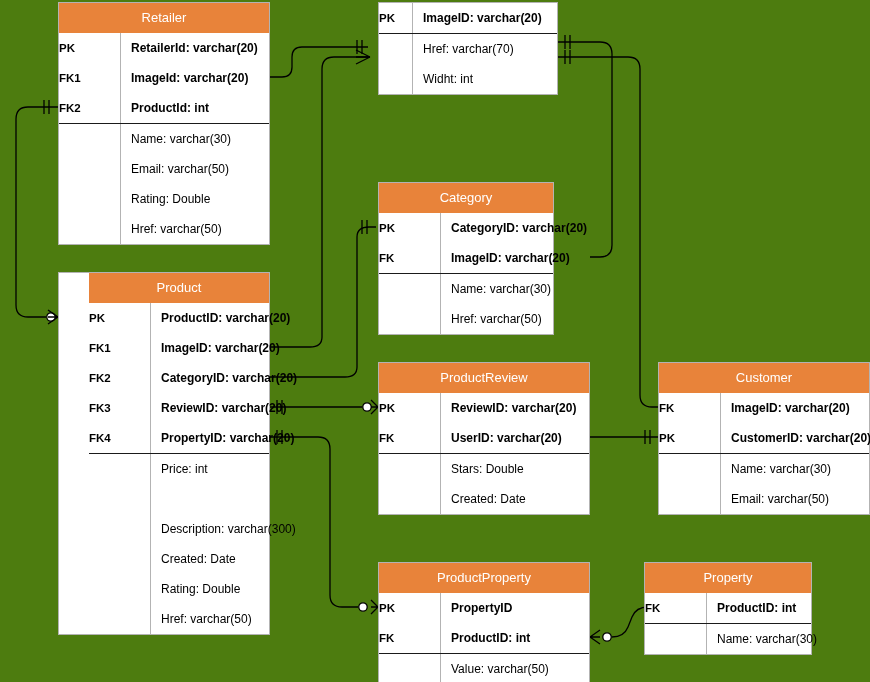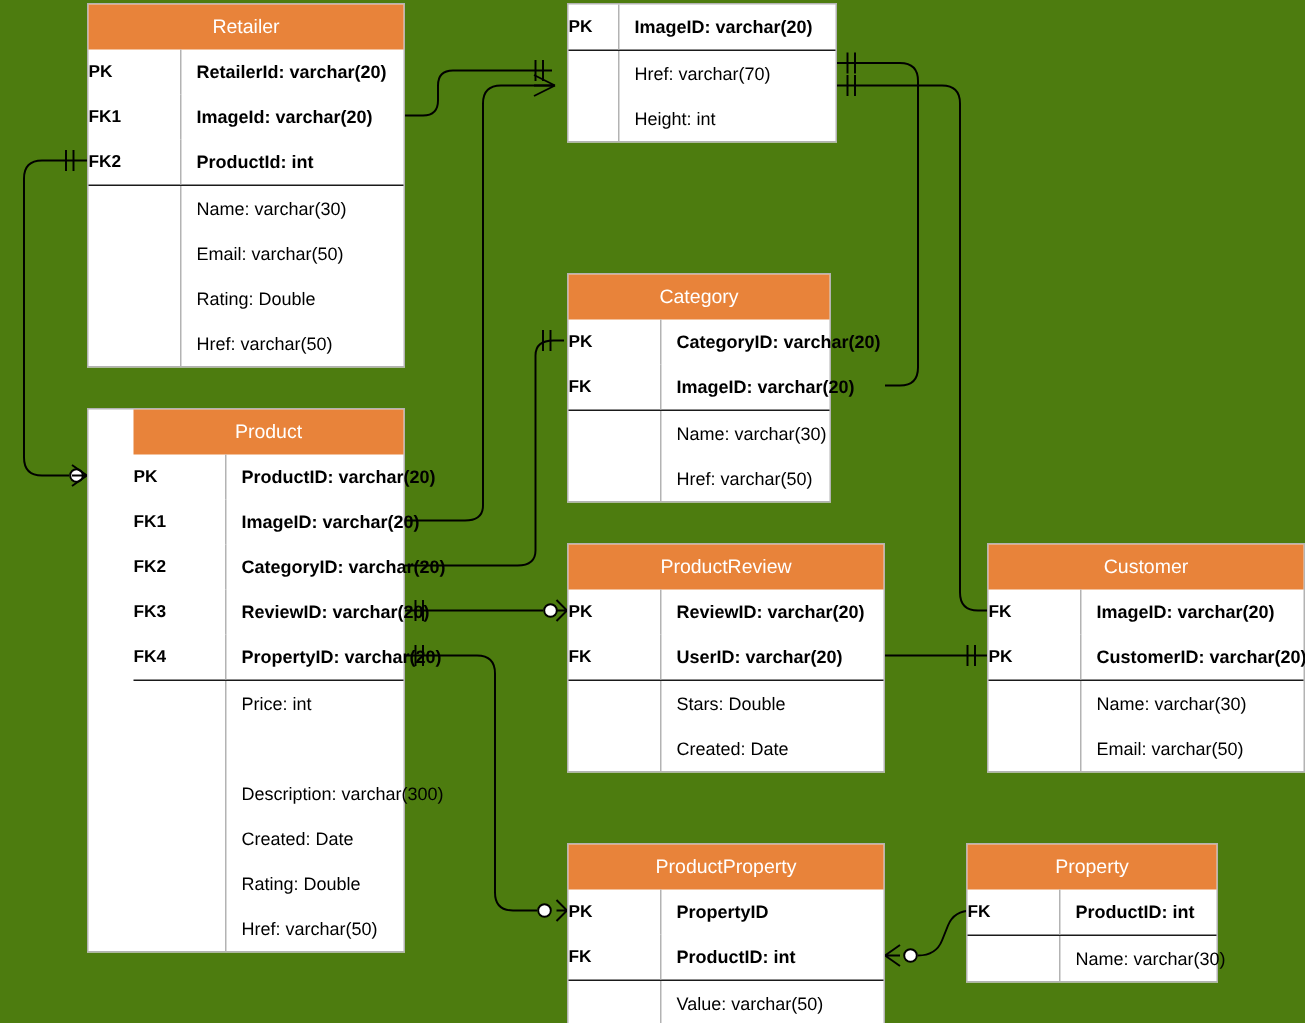--- a/index.html
+++ b/index.html
@@ -207,21 +207,21 @@
         <div class="cell-name">ImageID: varchar(20)</div>
       </div>
     </div>
     <div class="attr-section">
       <div class="attr-row">
         <div class="cell-key" style="width:34px;min-width:34px;"></div>
         <div class="cell-name">Href: varchar(70)</div>
       </div>
       <div class="attr-row">
         <div class="cell-key" style="width:34px;min-width:34px;"></div>
-        <div class="cell-name">Height: int</div>
+        <div class="cell-name">Widht: int</div>
       </div>
     </div>
   </div>
 
   <div class="entity" style="left:378px;top:182px;width:176px;">
     <div class="entity-header">Category</div>
     <div class="key-section">
       <div class="attr-row">
         <div class="cell-key">PK</div>
         <div class="cell-name">CategoryID: varchar(20)</div>

